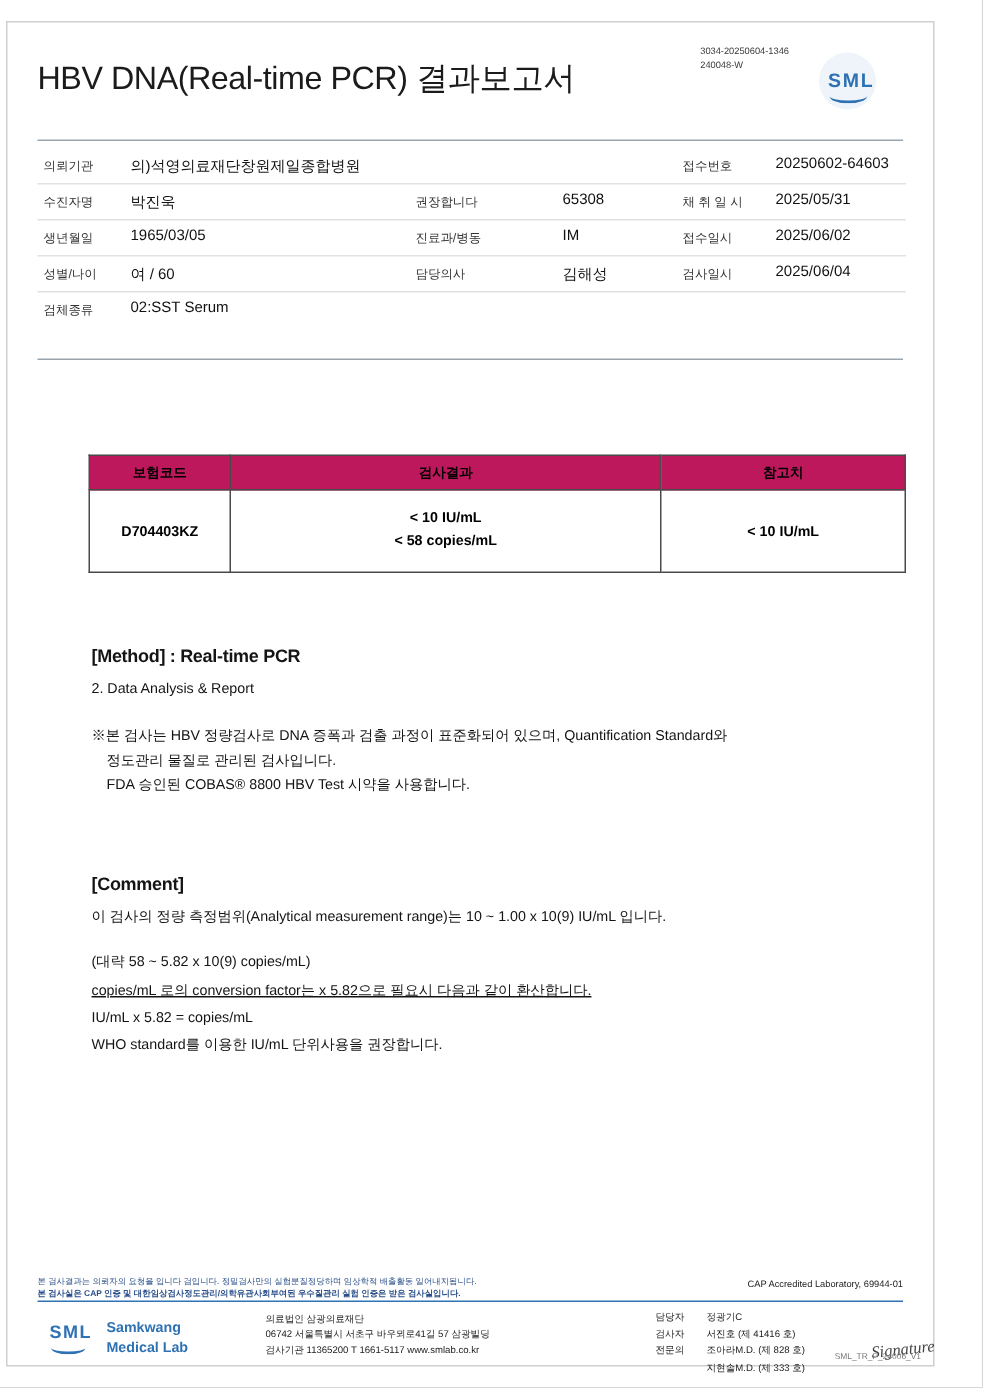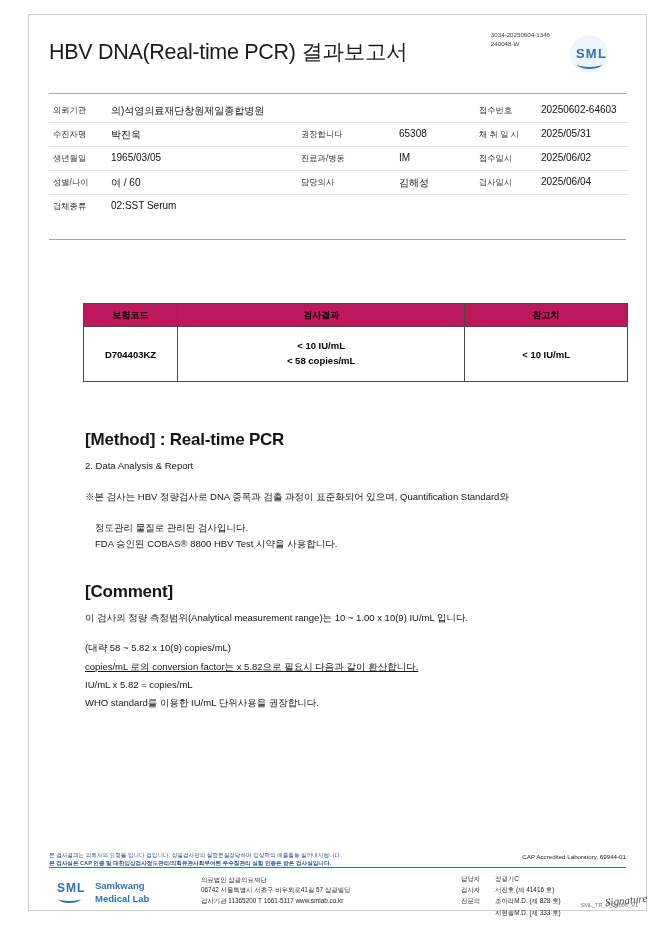--- a/index.html
+++ b/index.html
@@ -13,21 +13,21 @@
   .page {
     position: relative;
     width: 655px;
     height: 925px;
     background: #ffffff;
     overflow: hidden;
     box-sizing: border-box;
   }
   .sheet {
     position: absolute;
-    left: 28px;
+    left: 4px;
     top: 14px;
     width: 619px;
     height: 897px;
     background: #fff;
     border: 1px solid #cfcfcf;
     box-sizing: border-box;
   }
   
   .hdr {
     position: absolute;
@@ -154,21 +154,21 @@
   .resline { line-height: 1.55; }
   
   .body-text {
     position: absolute;
     left: 56px;
     width: 545px;
     font-size: 9.5px;
     color: #141414;
   }
   .sec-title {
-    font-size: 17px;
+    font-size: 12px;
     font-weight: bold;
     letter-spacing: -0.2px;
     margin-bottom: 9px;
   }
   .body-text p {
     margin: 0 0 9px 0;
     line-height: 1.5;
   }
   .indent { padding-left: 10px; }
   .tight p { margin-bottom: 2px; }
@@ -347,21 +347,21 @@
           </td>
           <td>&lt; 10 IU/mL</td>
         </tr>
       </tbody>
     </table>
 
     <div class="body-text" style="top:415px;">
       <div class="sec-title">[Method] : Real-time PCR</div>
       <p>2. Data Analysis &amp; Report</p>
       <div style="height:8px;"></div>
-      <p style="margin-bottom:16px;">※본 검사는 HBV 정량검사로 DNA 증폭과 검출 과정이 표준화되어 있으며, Quantification Standard와</p>
+      <p style="margin-bottom:2px;">※본 검사는 HBV 정량검사로 DNA 증폭과 검출 과정이 표준화되어 있으며, Quantification Standard와</p>
       <p class="indent" style="margin-bottom:2px;">정도관리 물질로 관리된 검사입니다.</p>
       <p class="indent">FDA 승인된 COBAS® 8800 HBV Test 시약을 사용합니다.</p>
     </div>
 
     <div class="body-text tight" style="top:567px;">
       <div class="sec-title">[Comment]</div>
       <p style="margin-bottom:16px;">이 검사의 정량 측정범위(Analytical measurement range)는 10 ~ 1.00 x 10(9) IU/mL 입니다.</p>
       <p style="margin-bottom:4px;">(대략 58 ~ 5.82 x 10(9) copies/mL)</p>
       <p style="margin-bottom:4px;text-decoration:underline;">copies/mL 로의 conversion factor는 x 5.82으로 필요시 다음과 같이 환산합니다.</p>
       <p style="margin-bottom:4px;">IU/mL x 5.82 = copies/mL</p>

